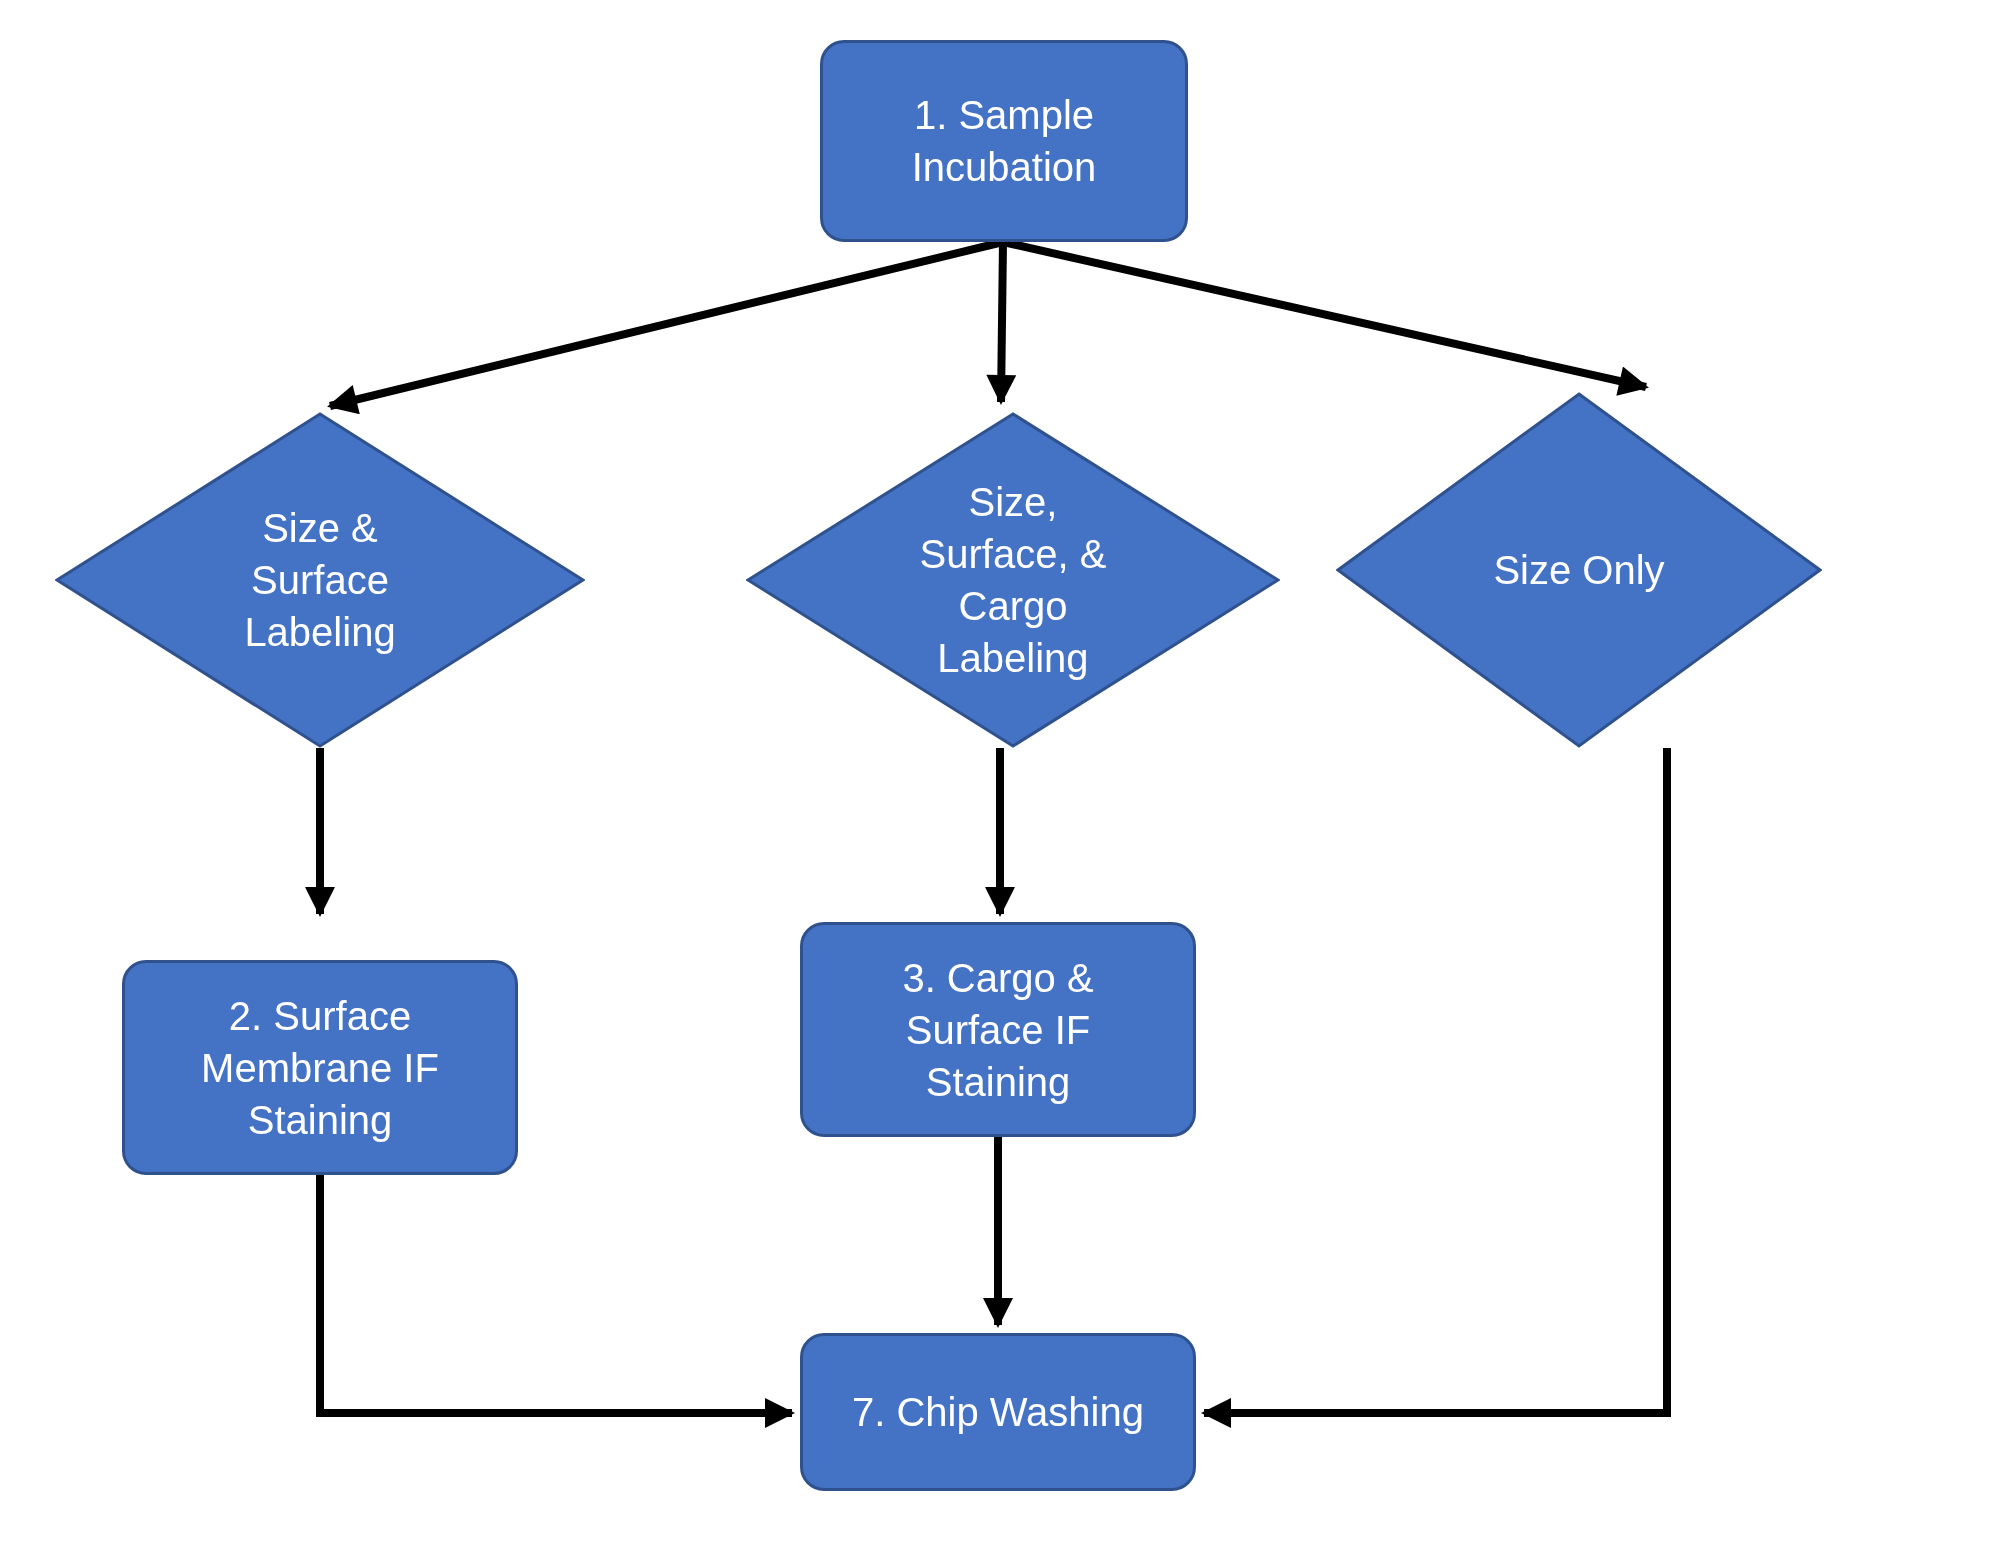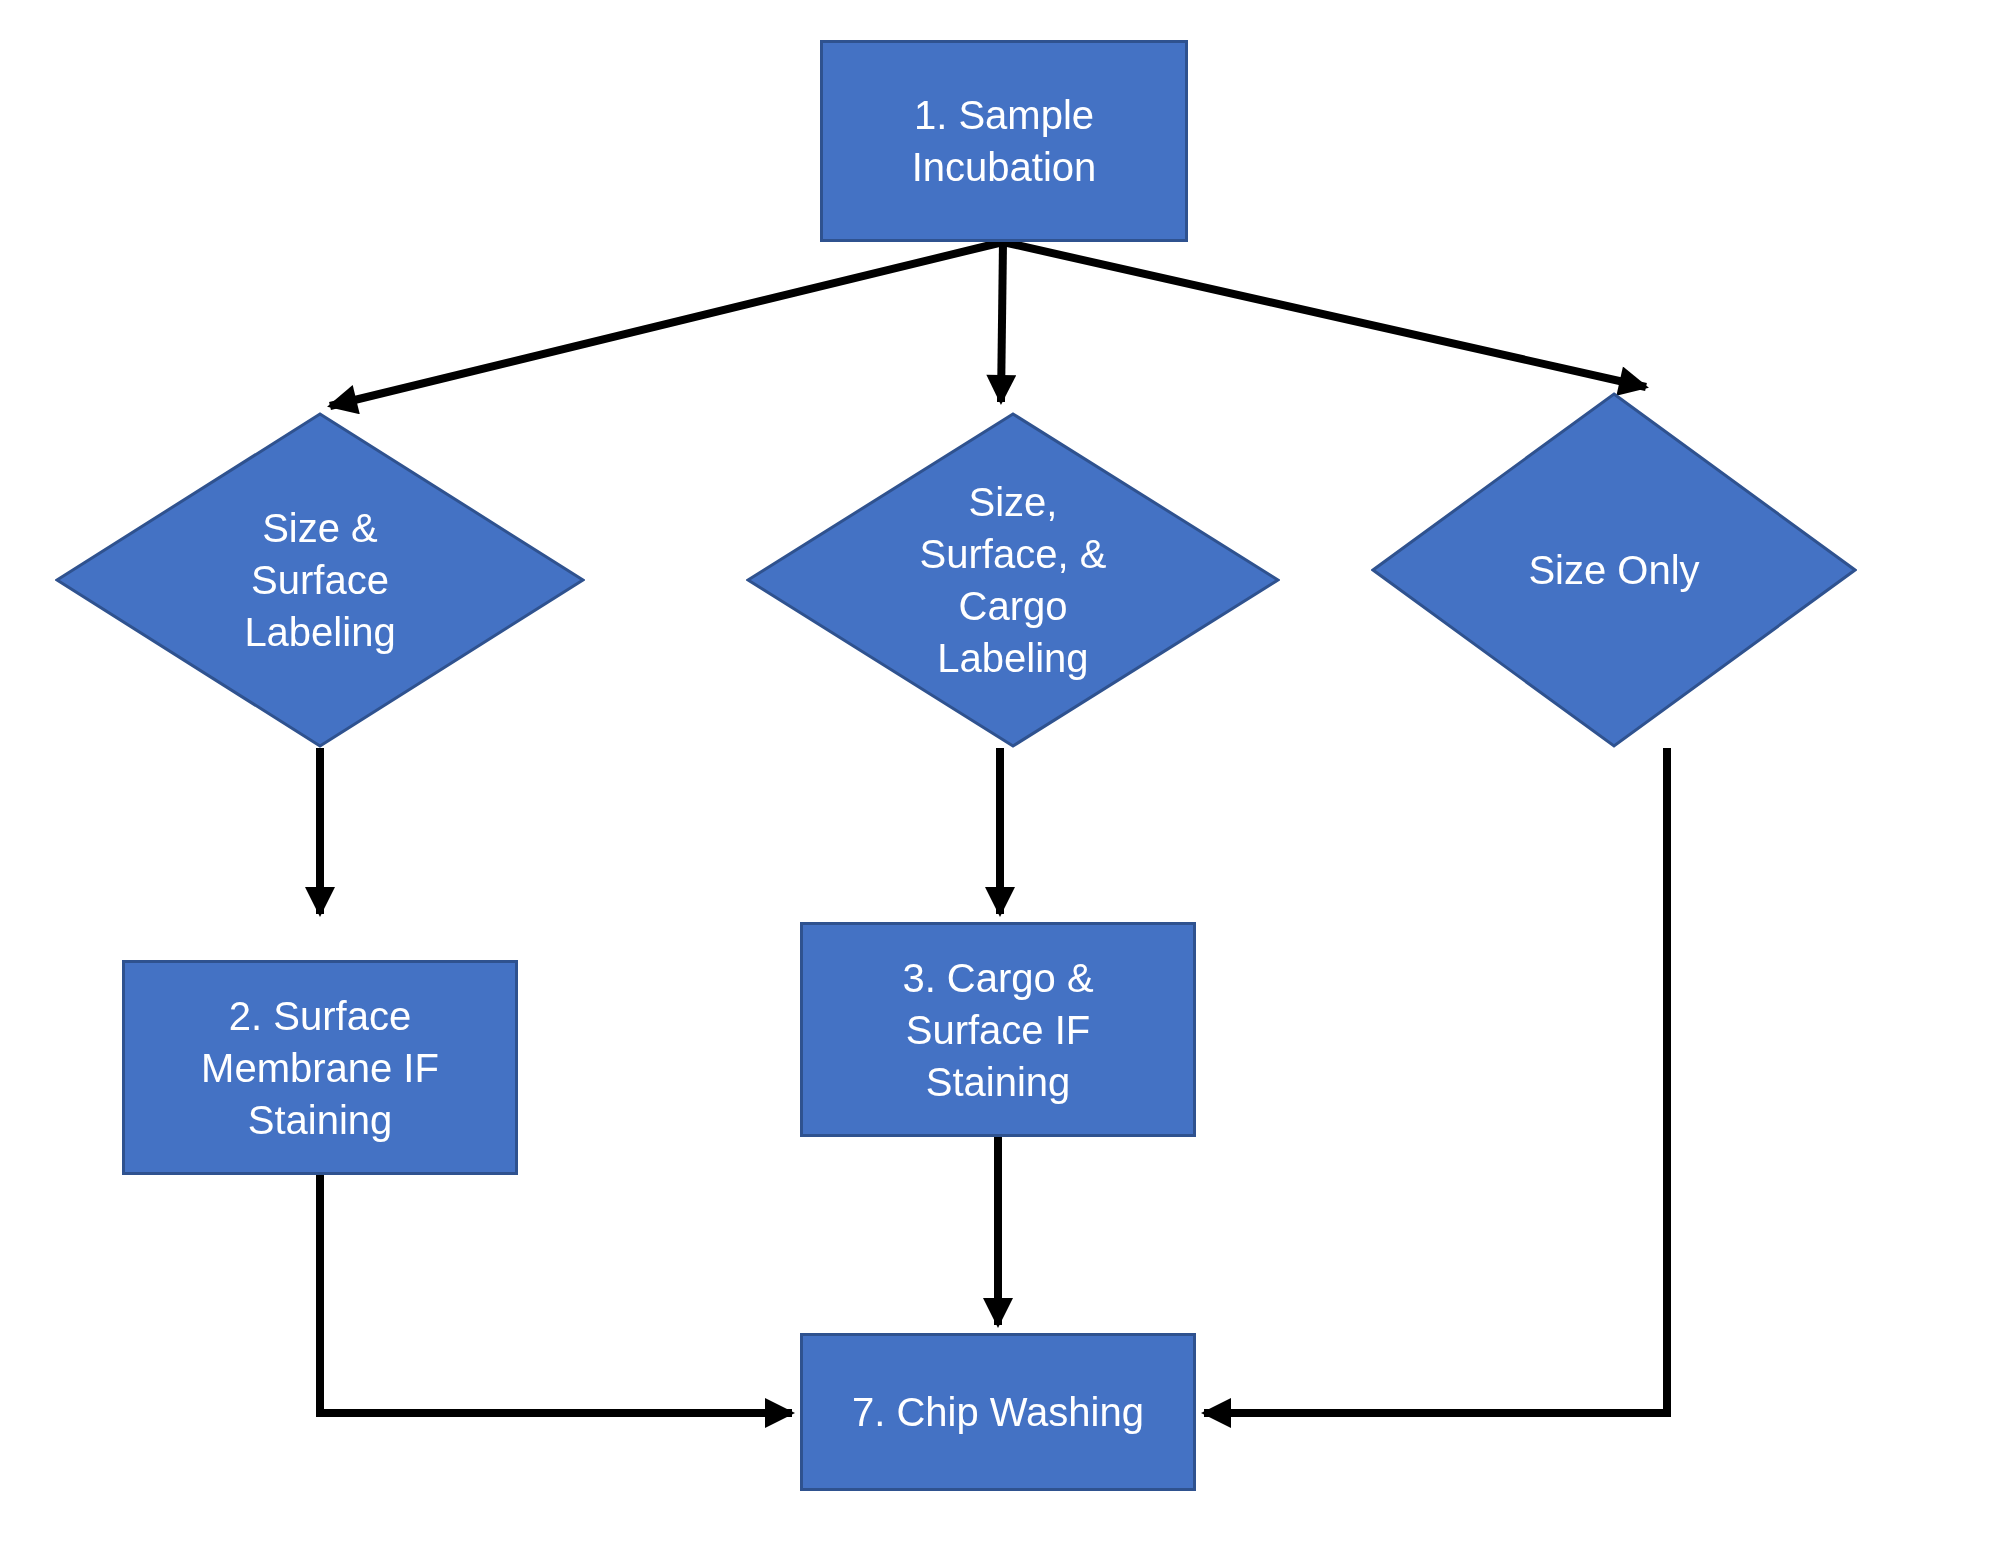--- a/index.html
+++ b/index.html
@@ -22,20 +22,21 @@
     fill:none;
     stroke:var(--arrow);
     stroke-width:8;
     stroke-linejoin:miter;
   }
   .arrowhead-shape{fill:var(--arrow);}
   .node{
     position:absolute;
     display:flex;align-items:center;justify-content:center;
     text-align:center;
+    border-radius:24px;
   }
   .node .label{
     color:var(--label-text);
     font-size:40px;
     line-height:1.3;
     white-space:pre-line;
     position:relative;
     z-index:2;
   }
   .node.rect{
@@ -93,21 +94,21 @@
   <div class="node diamond" style="left:746px;top:412px;width:534px;height:336px;">
     <svg class="diamond-svg" viewBox="0 0 534 336" preserveAspectRatio="none" xmlns="http://www.w3.org/2000/svg">
       <polygon points="267,2 532,168 267,334 2,168"></polygon>
     </svg>
     <span class="label">Size,
 Surface, &amp;
 Cargo
 Labeling</span>
   </div>
 
-  <div class="node diamond" style="left:1371px;top:392px;width:486px;height:356px;">
+  <div class="node diamond" style="left:1336px;top:392px;width:486px;height:356px;">
     <svg class="diamond-svg" viewBox="0 0 486 356" preserveAspectRatio="none" xmlns="http://www.w3.org/2000/svg">
       <polygon points="243,2 484,178 243,354 2,178"></polygon>
     </svg>
     <span class="label">Size Only</span>
   </div>
 
   <div class="node rect" style="left:122px;top:960px;width:396px;height:215px;">
     <span class="label">2. Surface
 Membrane IF
 Staining</span>

